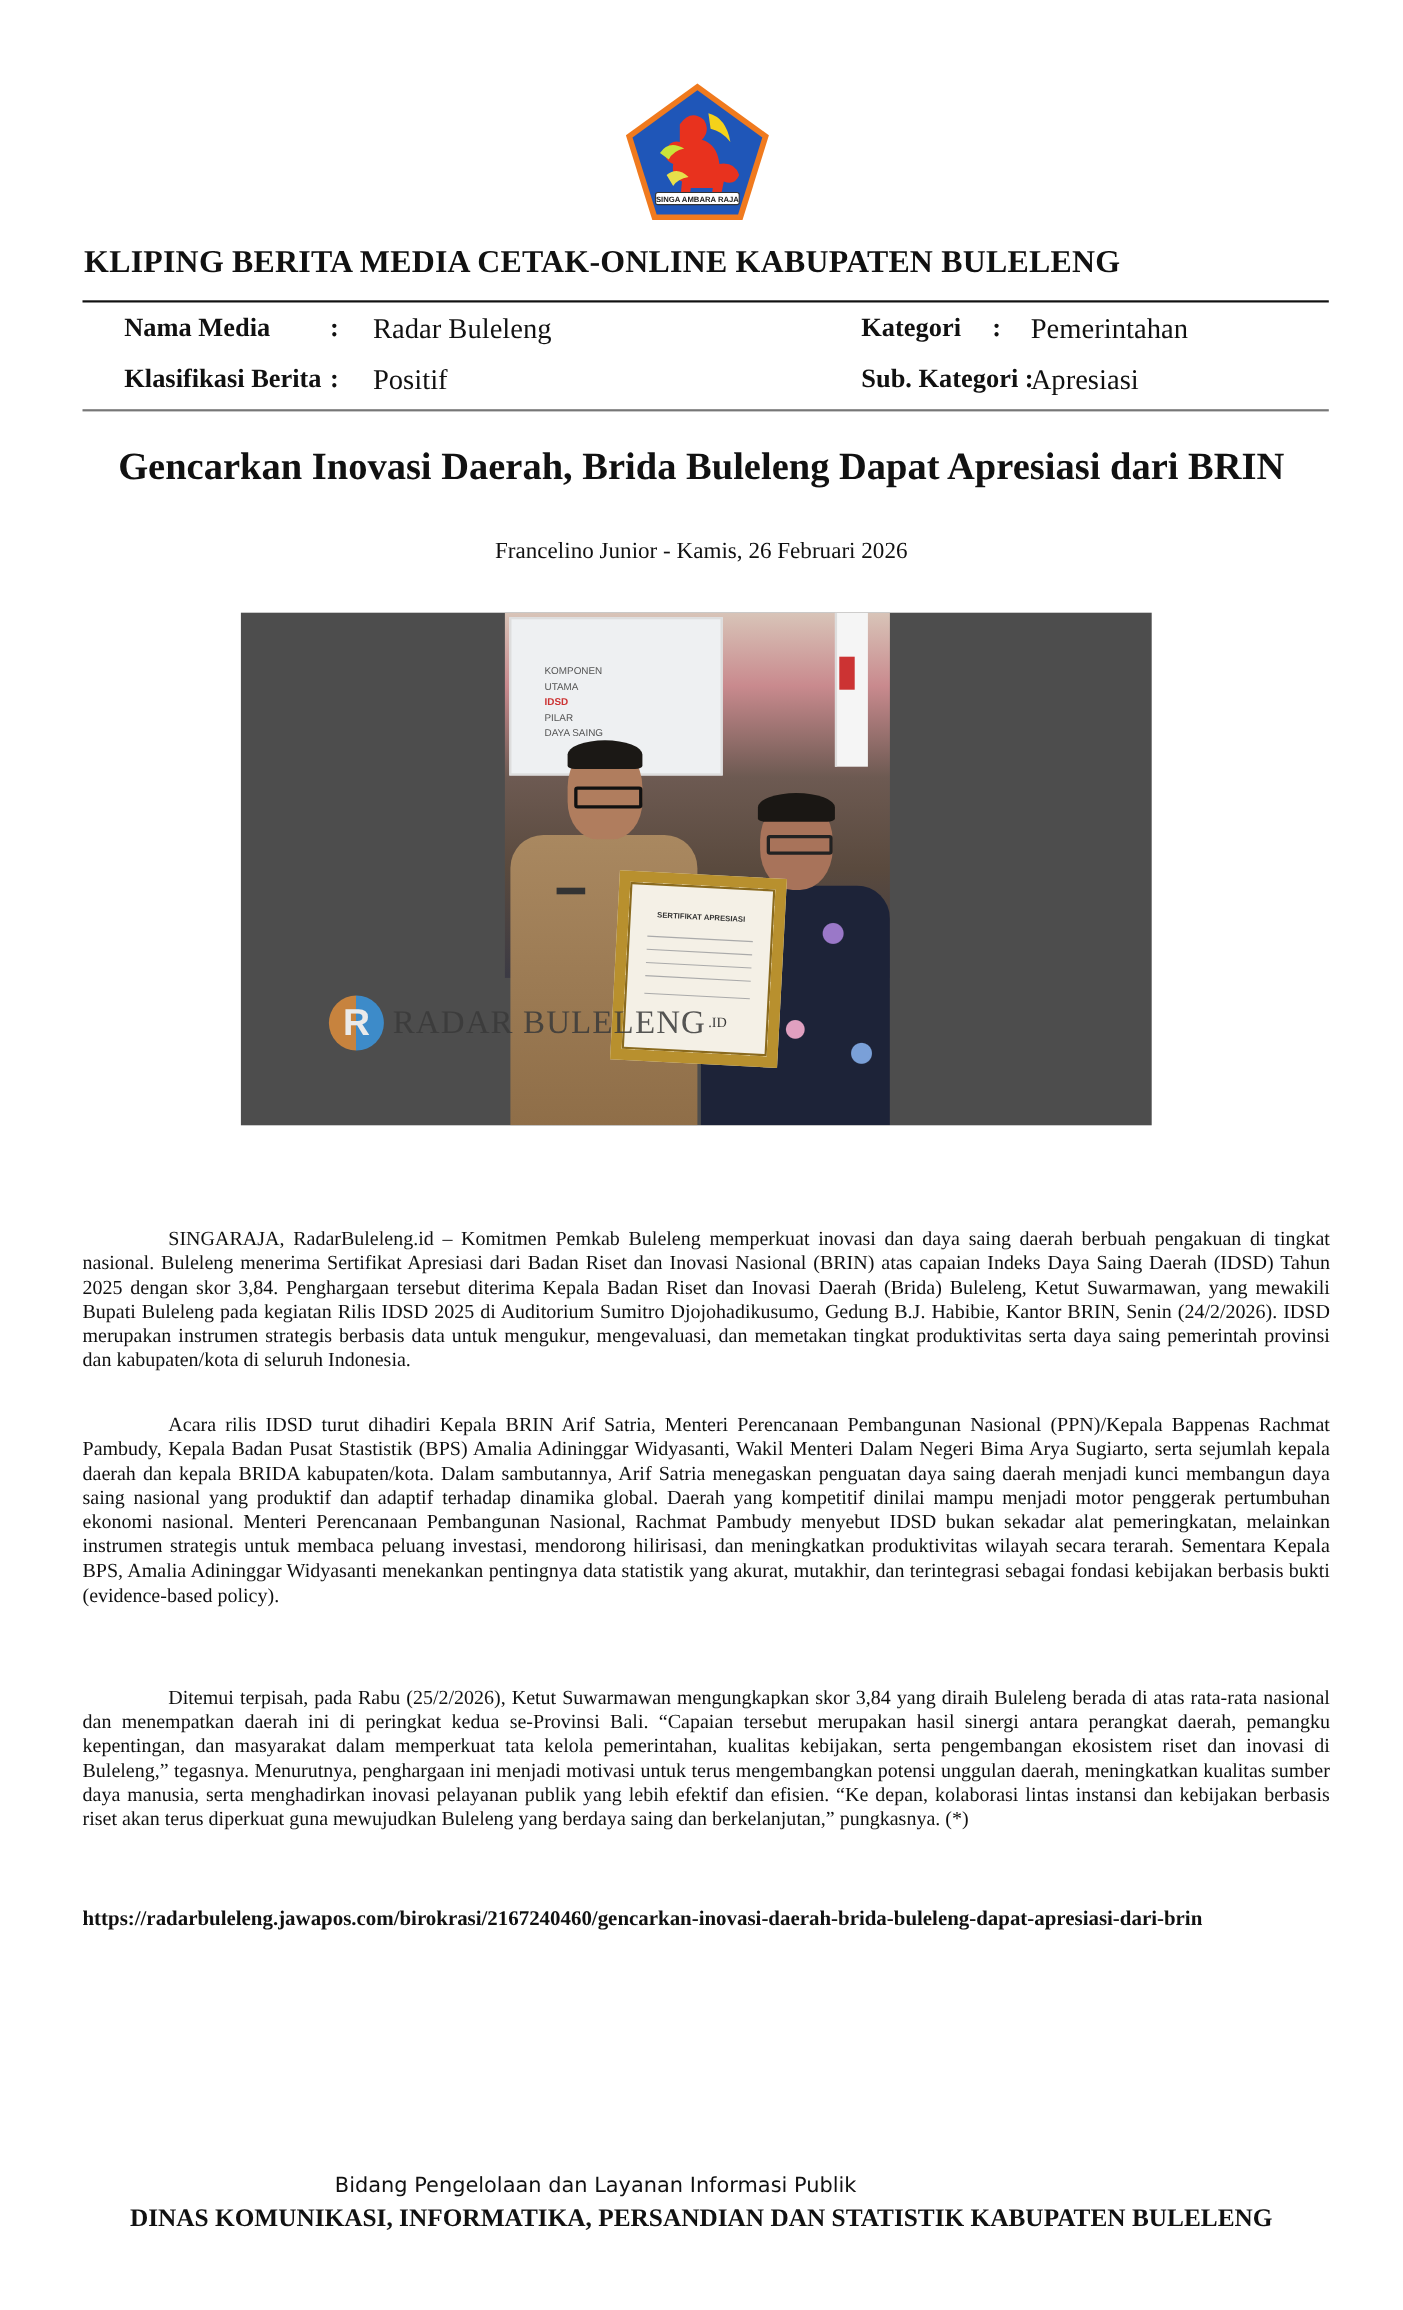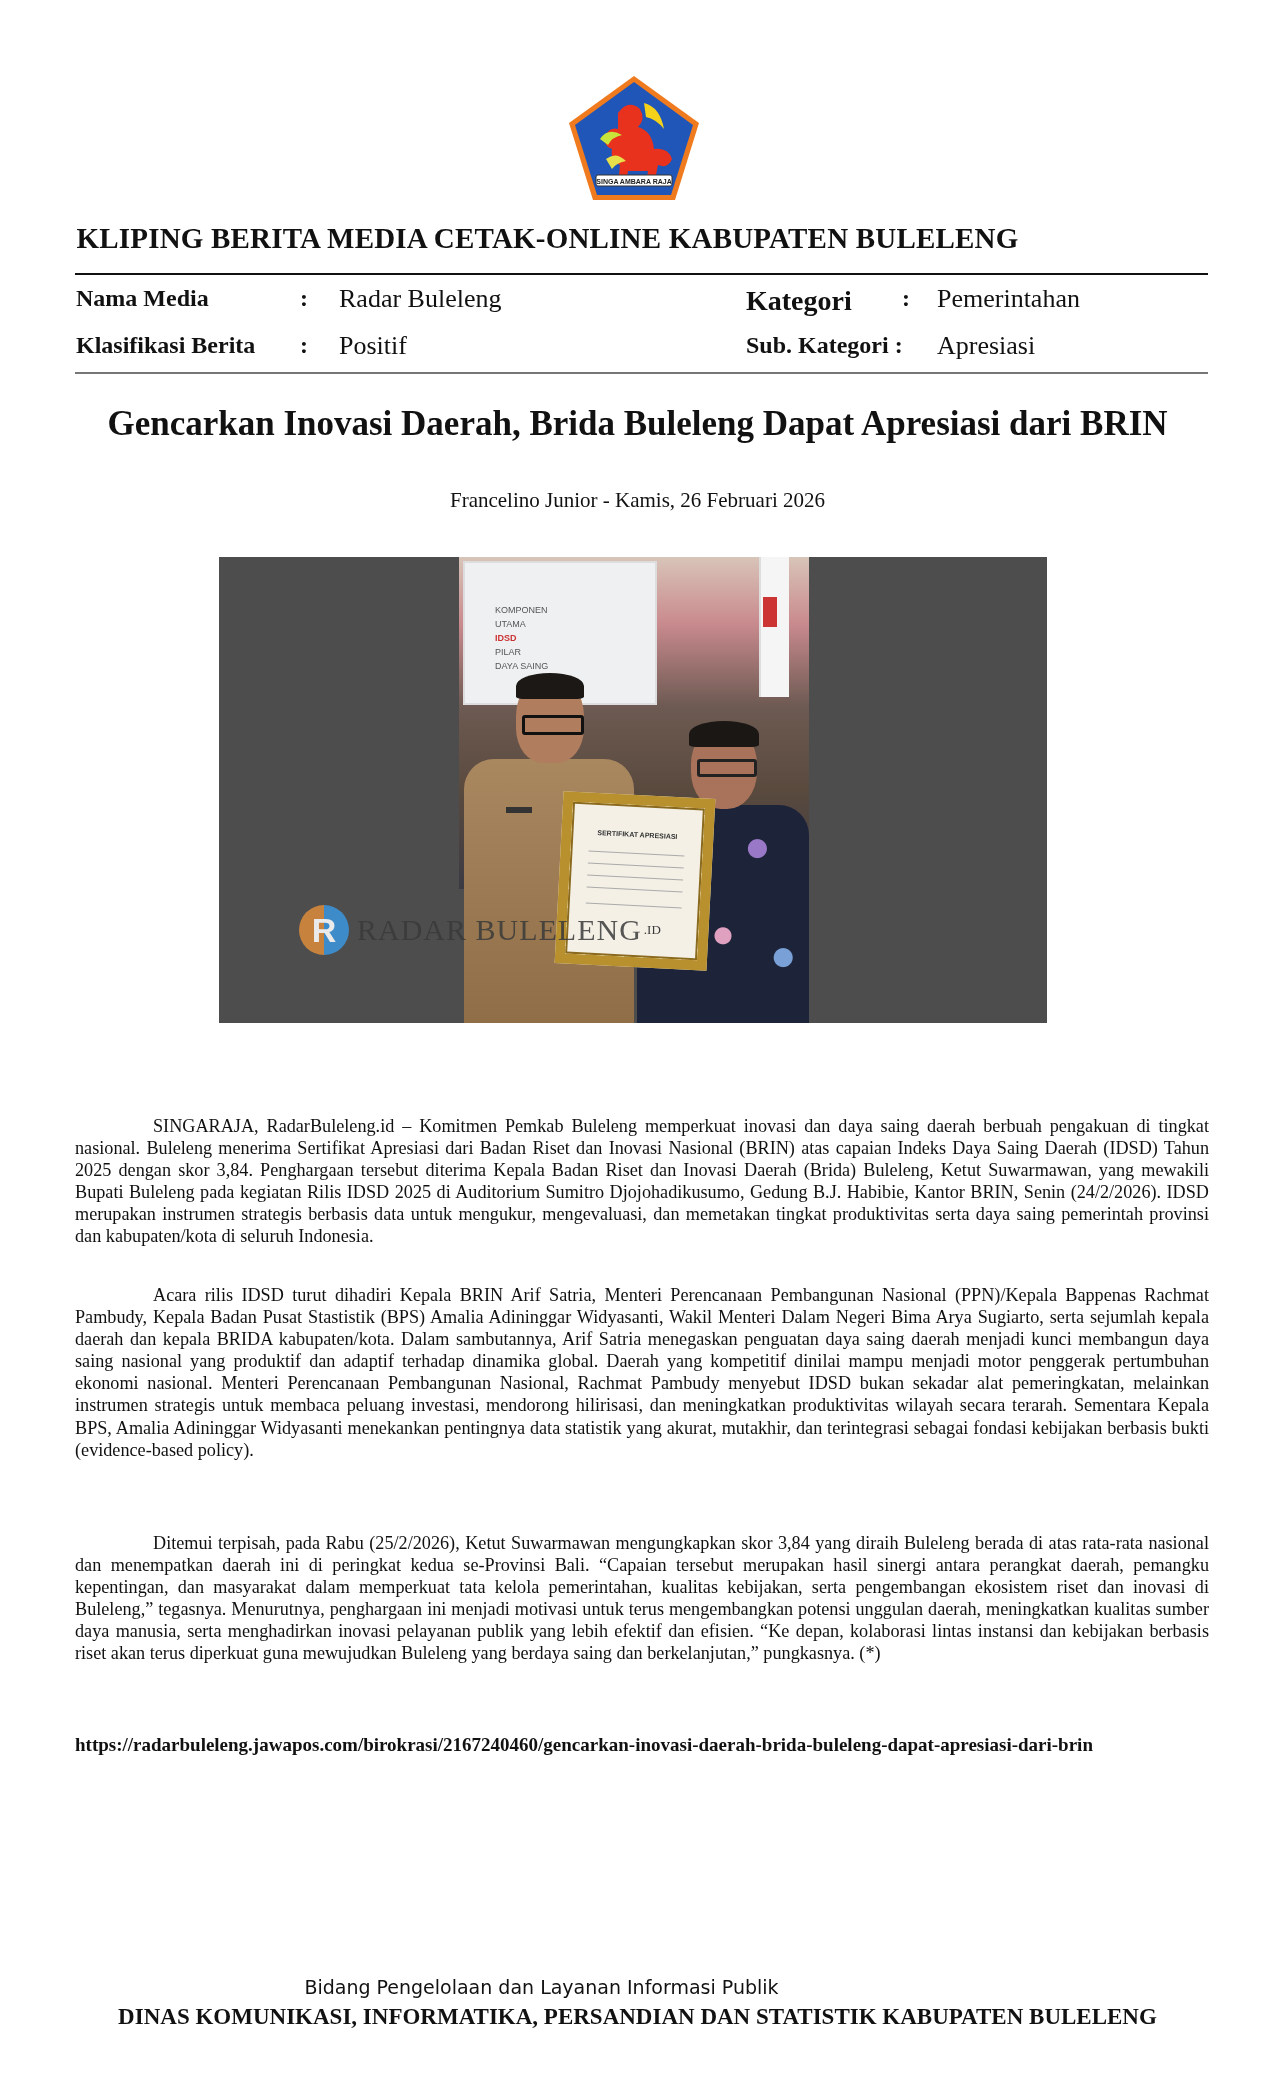--- a/index.html
+++ b/index.html
@@ -4,21 +4,21 @@
 <style>
   html, body { margin: 0; padding: 0; background: #ffffff; }
   body { width: 1275px; height: 2100px; position: relative; overflow: hidden;
          font-family: "Liberation Serif", "DejaVu Serif", serif; color: #111; }
   .logo { position: absolute; left: 566px; top: 73px; width: 136px; height: 130px; }
   .kliping-title { position: absolute; left: 11px; width: 1073px; top: 222px; text-align: center;
                    font-weight: bold; font-size: 29px; letter-spacing: 0.2px; }
   .rule { position: absolute; left: 75px; width: 1133px; }
   .rule.top { top: 273px; height: 2px; background: #111; }
   .rule.bottom { top: 372px; height: 2px; background: #777; }
-  .meta-label { position: absolute; font-weight: bold; white-space: nowrap; }
+  .meta-label { position: absolute; font-weight: bold; white-space: nowrap; margin-left: 37px; }
   .meta-colon { position: absolute; font-weight: bold; }
   .meta-value { position: absolute; white-space: nowrap; font-size: 26px; }
   .headline { position: absolute; left: 0; width: 1275px; top: 404px; text-align: center;
               font-weight: bold; font-size: 35px; }
   .byline { position: absolute; left: 0; width: 1275px; top: 450px; text-align: center;
             font-weight: normal; font-size: 21px; margin-top: 38px; }
   .photo { position: absolute; left: 219px; top: 557px; width: 828px; height: 466px; background: #4d4d4d; overflow: hidden; }
   .photo-center { position: absolute; left: 240px; top: 0; width: 350px; height: 332px;
                   background: linear-gradient(180deg, #d8c4b8 0%, #c98a8e 20%, #6d5a52 45%, #5a4a3e 70%, #3b3a44 100%); }
   .screen { position: absolute; left: 4px; top: 4px; width: 190px; height: 140px; background: #eef0f2; border: 2px solid #ddd; }
@@ -82,21 +82,21 @@
 
 <div>
   <div class="meta-label" style="left:76px; top:285px; font-size:24px;">Nama Media</div>
   <div class="meta-colon" style="left:300px; top:285px; font-size:24px;">:</div>
   <div class="meta-value" style="left:339px; top:284px;">Radar Buleleng</div>
 
   <div class="meta-label" style="left:76px; top:332px; font-size:24px;">Klasifikasi Berita</div>
   <div class="meta-colon" style="left:300px; top:332px; font-size:24px;">:</div>
   <div class="meta-value" style="left:339px; top:331px;">Positif</div>
 
-  <div class="meta-label" style="left:746px; top:285px; font-size:28px;">Kategori</div>
+  <div class="meta-label" style="left:746px; top:285px; font-size:24px;">Kategori</div>
   <div class="meta-colon" style="left:902px; top:285px; font-size:24px;">:</div>
   <div class="meta-value" style="left:937px; top:284px;">Pemerintahan</div>
 
   <div class="meta-label" style="left:746px; top:332px; font-size:24px;">Sub. Kategori :</div>
   <div class="meta-value" style="left:937px; top:331px;">Apresiasi</div>
 </div>
 <div class="rule bottom"></div>
 
 <div class="headline">Gencarkan Inovasi Daerah, Brida Buleleng Dapat Apresiasi dari BRIN</div>
 <div class="byline">Francelino Junior - Kamis, 26 Februari 2026</div>

